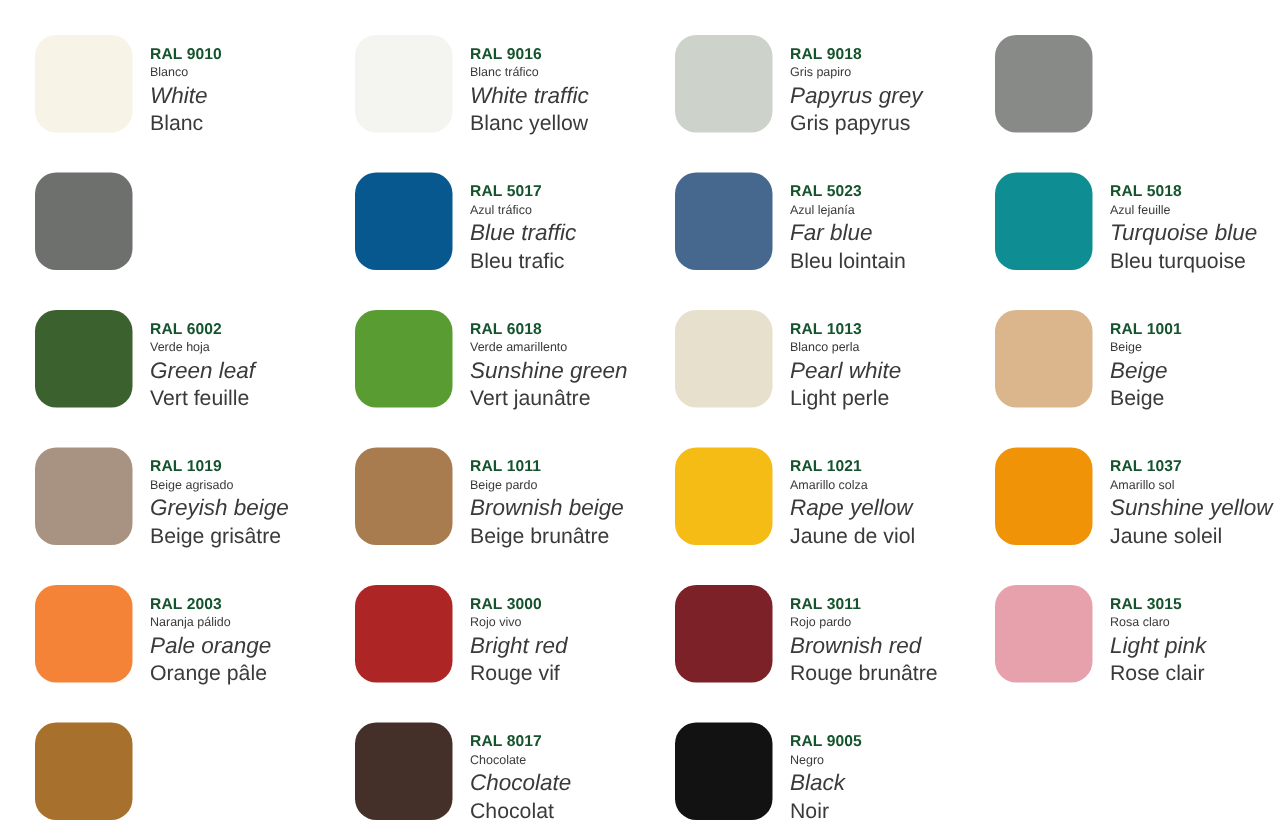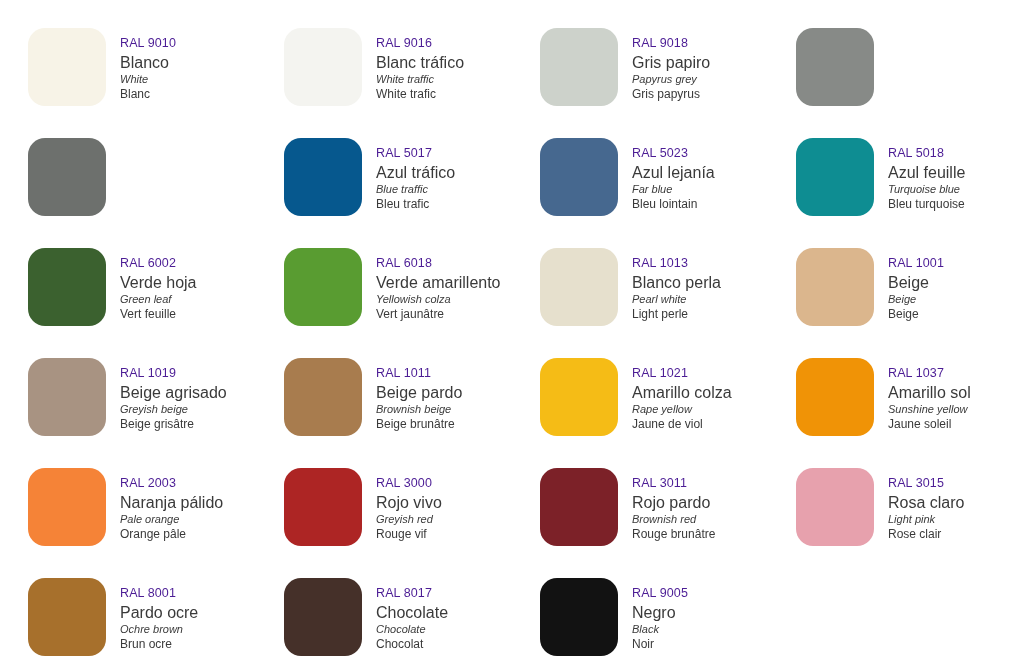--- a/index.html
+++ b/index.html
@@ -44,36 +44,36 @@
   }
   .ral-text {
     margin-left: 14px;
     padding-top: 16px;
     line-height: 1.26;
     color: #231f20;
     white-space: nowrap;
   }
   .ral-code {
     font-size: 12.5px;
-    font-weight: normal;
+    font-weight: bold;
     letter-spacing: 0.1px;
-    color: #4c1d95;
+    color: #14532d;
     margin-bottom: 1px;
   }
   .ral-es {
-    font-size: 16px;
+    font-size: 10px;
     color: #3a3a3a;
   }
   .ral-en {
-    font-size: 11px;
+    font-size: 18px;
     font-style: italic;
     color: #3a3a3a;
   }
   .ral-fr {
-    font-size: 12px;
+    font-size: 17px;
     color: #3a3a3a;
   }
 </style>
 </head>
 <body style="background: rgb(255, 255, 255);">
 
 <div id="chart">
   <div class="ral-grid" id="ral-grid">
       <div class="ral-cell">
         <div class="swatch" style="background: rgb(247, 243, 231);"></div>
@@ -83,21 +83,21 @@
           <div class="ral-en">White</div>
           <div class="ral-fr">Blanc</div>
         </div>
       </div>
       <div class="ral-cell">
         <div class="swatch" style="background: rgb(244, 244, 240);"></div>
         <div class="ral-text">
           <div class="ral-code">RAL 9016</div>
           <div class="ral-es">Blanc tráfico</div>
           <div class="ral-en">White traffic</div>
-          <div class="ral-fr">White trafic</div>
+          <div class="ral-fr">Blanc yellow</div>
         </div>
       </div>
       <div class="ral-cell">
         <div class="swatch" style="background: rgb(205, 210, 203);"></div>
         <div class="ral-text">
           <div class="ral-code">RAL 9018</div>
           <div class="ral-es">Gris papiro</div>
           <div class="ral-en">Papyrus grey</div>
           <div class="ral-fr">Gris papyrus</div>
         </div>
@@ -142,21 +142,21 @@
           <div class="ral-es">Verde hoja</div>
           <div class="ral-en">Green leaf</div>
           <div class="ral-fr">Vert feuille</div>
         </div>
       </div>
       <div class="ral-cell">
         <div class="swatch" style="background: rgb(89, 156, 49);"></div>
         <div class="ral-text">
           <div class="ral-code">RAL 6018</div>
           <div class="ral-es">Verde amarillento</div>
-          <div class="ral-en">Yellowish colza</div>
+          <div class="ral-en">Sunshine green</div>
           <div class="ral-fr">Vert jaunâtre</div>
         </div>
       </div>
       <div class="ral-cell">
         <div class="swatch" style="background: rgb(230, 224, 205);"></div>
         <div class="ral-text">
           <div class="ral-code">RAL 1013</div>
           <div class="ral-es">Blanco perla</div>
           <div class="ral-en">Pearl white</div>
           <div class="ral-fr">Light perle</div>
@@ -214,21 +214,21 @@
           <div class="ral-es">Naranja pálido</div>
           <div class="ral-en">Pale orange</div>
           <div class="ral-fr">Orange pâle</div>
         </div>
       </div>
       <div class="ral-cell">
         <div class="swatch" style="background: rgb(173, 37, 36);"></div>
         <div class="ral-text">
           <div class="ral-code">RAL 3000</div>
           <div class="ral-es">Rojo vivo</div>
-          <div class="ral-en">Greyish red</div>
+          <div class="ral-en">Bright red</div>
           <div class="ral-fr">Rouge vif</div>
         </div>
       </div>
       <div class="ral-cell">
         <div class="swatch" style="background: rgb(124, 33, 40);"></div>
         <div class="ral-text">
           <div class="ral-code">RAL 3011</div>
           <div class="ral-es">Rojo pardo</div>
           <div class="ral-en">Brownish red</div>
           <div class="ral-fr">Rouge brunâtre</div>
@@ -238,26 +238,20 @@
         <div class="swatch" style="background: rgb(231, 161, 173);"></div>
         <div class="ral-text">
           <div class="ral-code">RAL 3015</div>
           <div class="ral-es">Rosa claro</div>
           <div class="ral-en">Light pink</div>
           <div class="ral-fr">Rose clair</div>
         </div>
       </div>
       <div class="ral-cell">
         <div class="swatch" style="background: rgb(167, 112, 44);"></div>
-        <div class="ral-text">
-          <div class="ral-code">RAL 8001</div>
-          <div class="ral-es">Pardo ocre</div>
-          <div class="ral-en">Ochre brown</div>
-          <div class="ral-fr">Brun ocre</div>
-        </div>
       </div>
       <div class="ral-cell">
         <div class="swatch" style="background: rgb(69, 48, 41);"></div>
         <div class="ral-text">
           <div class="ral-code">RAL 8017</div>
           <div class="ral-es">Chocolate</div>
           <div class="ral-en">Chocolate</div>
           <div class="ral-fr">Chocolat</div>
         </div>
       </div>

